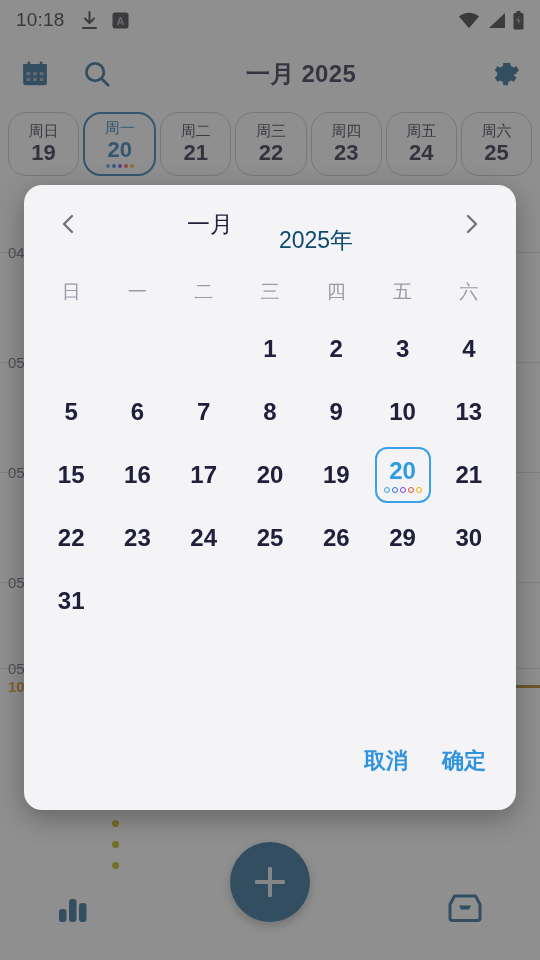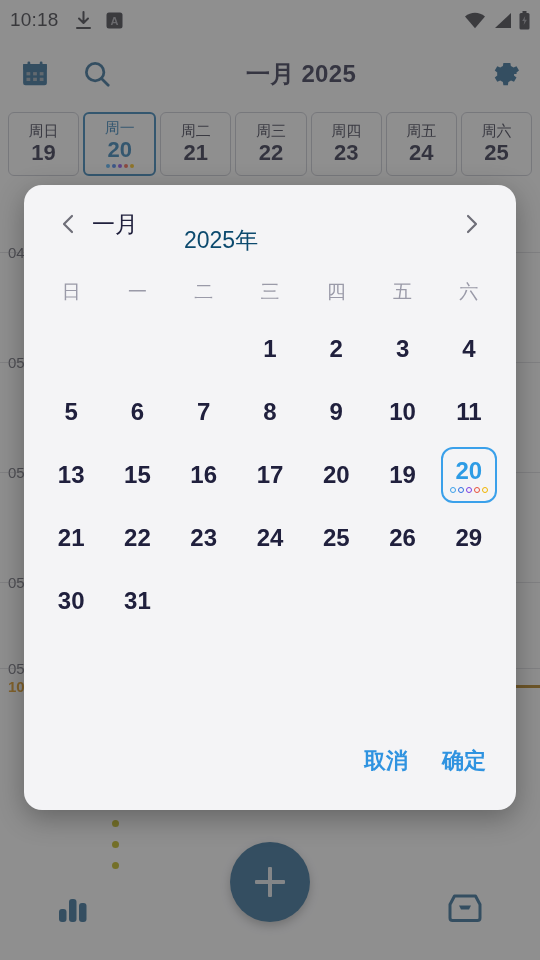--- a/index.html
+++ b/index.html
@@ -14,21 +14,21 @@
     width: 540px; height: 960px;
     background: #f2f2f4;
     overflow: hidden;
   }
 
   
   .app-layer { position: absolute; inset: 0; }
 
   .statusbar {
     position: absolute; top: 0; left: 0; right: 0; height: 40px;
-    display: flex; align-items: center; padding: 0 10px;
+    display: flex; align-items: center; padding: 0 16px;
     color: #2b2b33;
   }
   .sb-time { font-size: 19px; font-weight: 400; letter-spacing: .2px; color:#28282f; }
   .sb-icons-left { display: flex; align-items: center; gap: 14px; margin-left: 16px; }
   .sb-icons-right { margin-left: auto; display: flex; align-items: center; gap: 7px; }
   .sb-ico { display:block; }
 
   .topbar {
     position: absolute; top: 40px; left: 0; right: 0; height: 68px;
     display: flex; align-items: center; padding: 0 18px;
@@ -38,21 +38,21 @@
   .tb-title {
     flex: 1; text-align: center;
     font-size: 24px; font-weight: 700; color: #1d1d3a; letter-spacing: .3px;
   }
 
   .weekstrip {
     position: absolute; top: 108px; left: 0; right: 0; height: 72px;
     display: flex; align-items: center; padding: 0 8px; gap: 4px;
   }
   .wcell {
-    flex: 1; height: 64px; border-radius: 6px;
+    flex: 1; height: 64px; border-radius: 18px;
     border: 1.5px solid rgba(120,125,140,.45);
     display: flex; flex-direction: column; align-items: center; justify-content: center;
     gap: 1px;
   }
   .wcell.sel { border: 2px solid #1b6ea8; }
   .wname { font-size: 15px; color: #2a2a3c; line-height: 1.1; }
   .wnum  { font-size: 22px; font-weight: 700; color: #181833; line-height: 1.1; }
   .wcell.sel .wname { color: #1b6ea8; }
   .wcell.sel .wnum  { color: #1b6ea8; }
   .wdots { display:flex; gap:2px; margin-top:1px; }
@@ -99,21 +99,21 @@
     display: flex; flex-direction: column;
     overflow: hidden;
   }
   .dlg-head {
     height: 78px; display: flex; align-items: center; padding: 0 22px;
   }
   .nav-arrow {
     width: 46px; height: 46px; display:flex; align-items:center; justify-content:center;
   }
   .dlg-titles {
-    flex: 1; display: flex; align-items: center; gap: 46px;
+    flex: 1; display: flex; align-items: center; justify-content: center; gap: 46px;
   }
   .dlg-month { font-size: 23px; font-weight: 400; color: #20203d; }
   .dlg-year  { font-size: 23px; font-weight: 400; color: #0c4a6e; margin-top: 32px; }
 
   .weekhdr {
     display: grid; grid-template-columns: repeat(7, 1fr);
     padding: 16px 14px 6px 14px;
   }
   .weekhdr span { text-align: center; font-size: 19px; color: #9a9aa8; }
 
@@ -375,25 +375,20 @@
             <span>9</span>
           </div>
         </div>
         <div class="day">
           <div class="daybox">
             <span>10</span>
           </div>
         </div>
         <div class="day">
           <div class="daybox">
-            <span>11</span>
-          </div>
-        </div>
-        <div class="day">
-          <div class="daybox">
             <span>13</span>
           </div>
         </div>
         <div class="day">
           <div class="daybox">
             <span>15</span>
           </div>
         </div>
         <div class="day">
           <div class="daybox">

